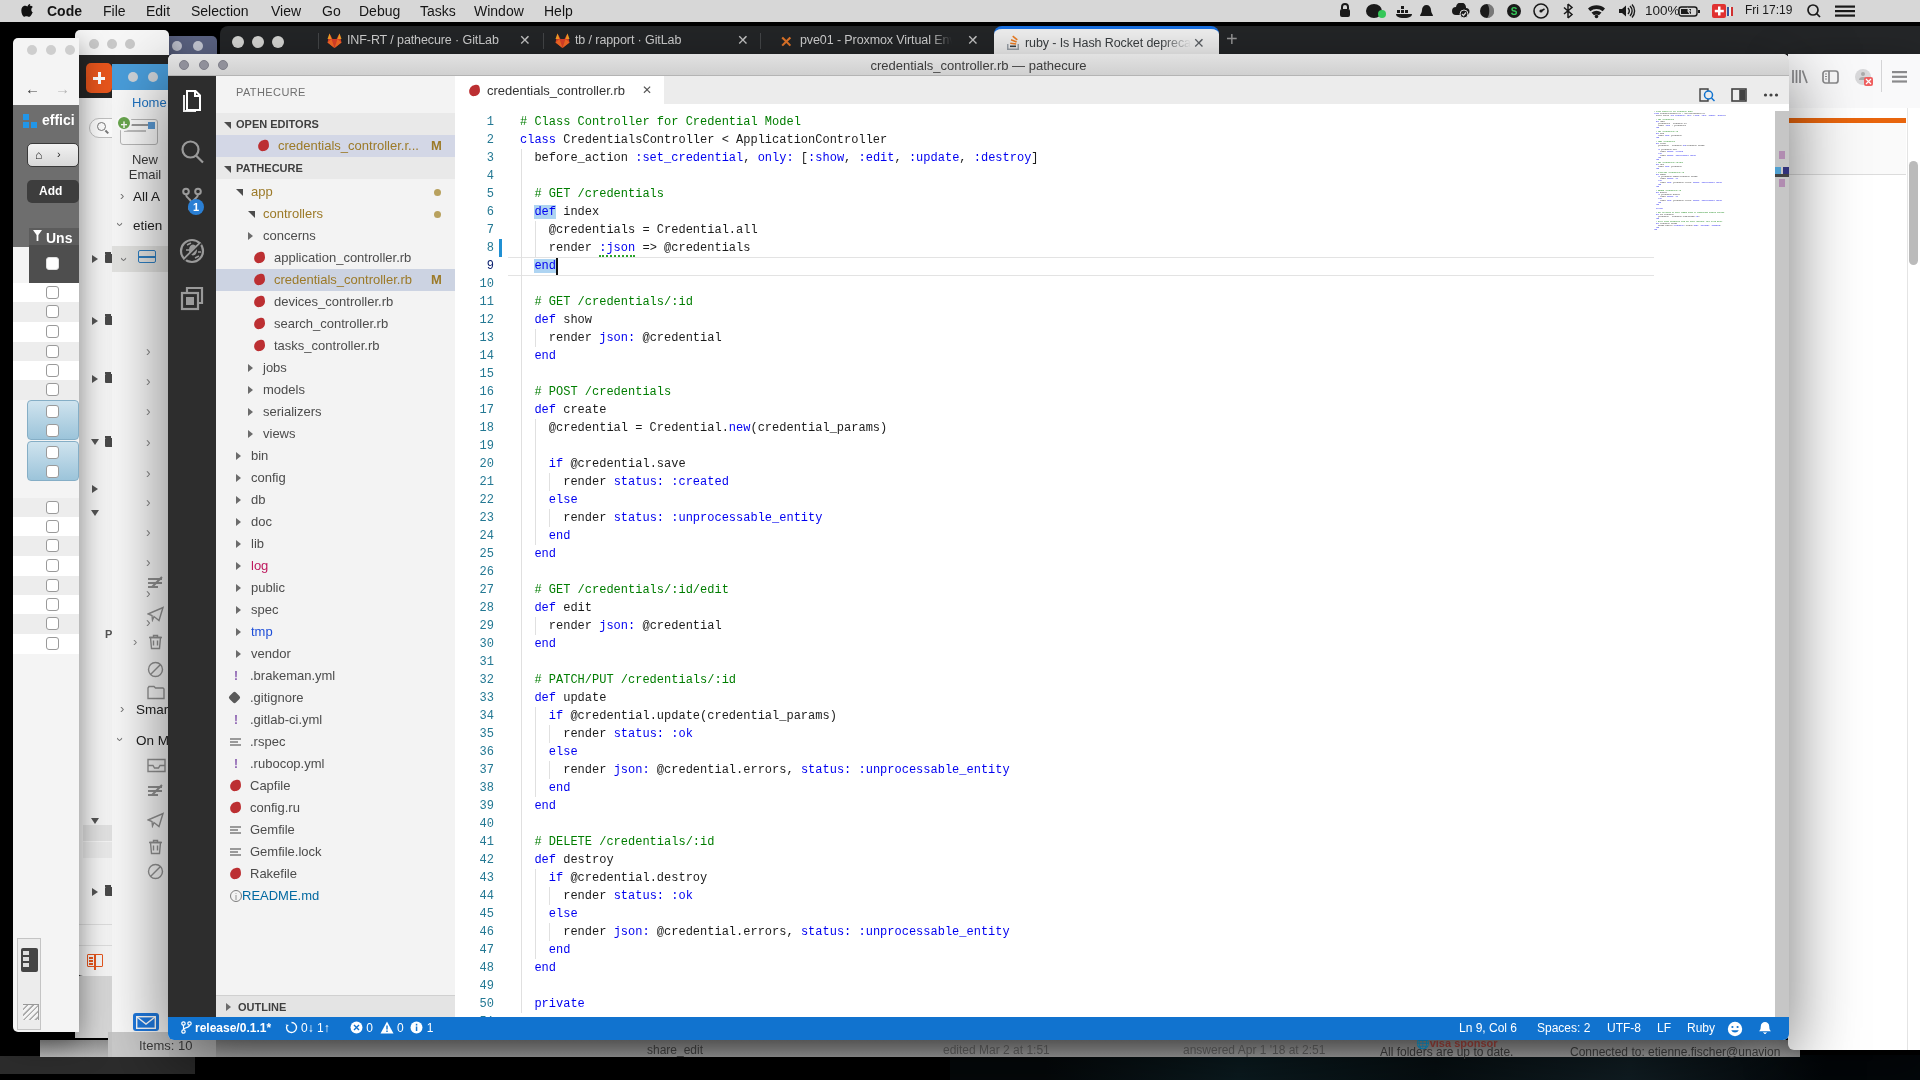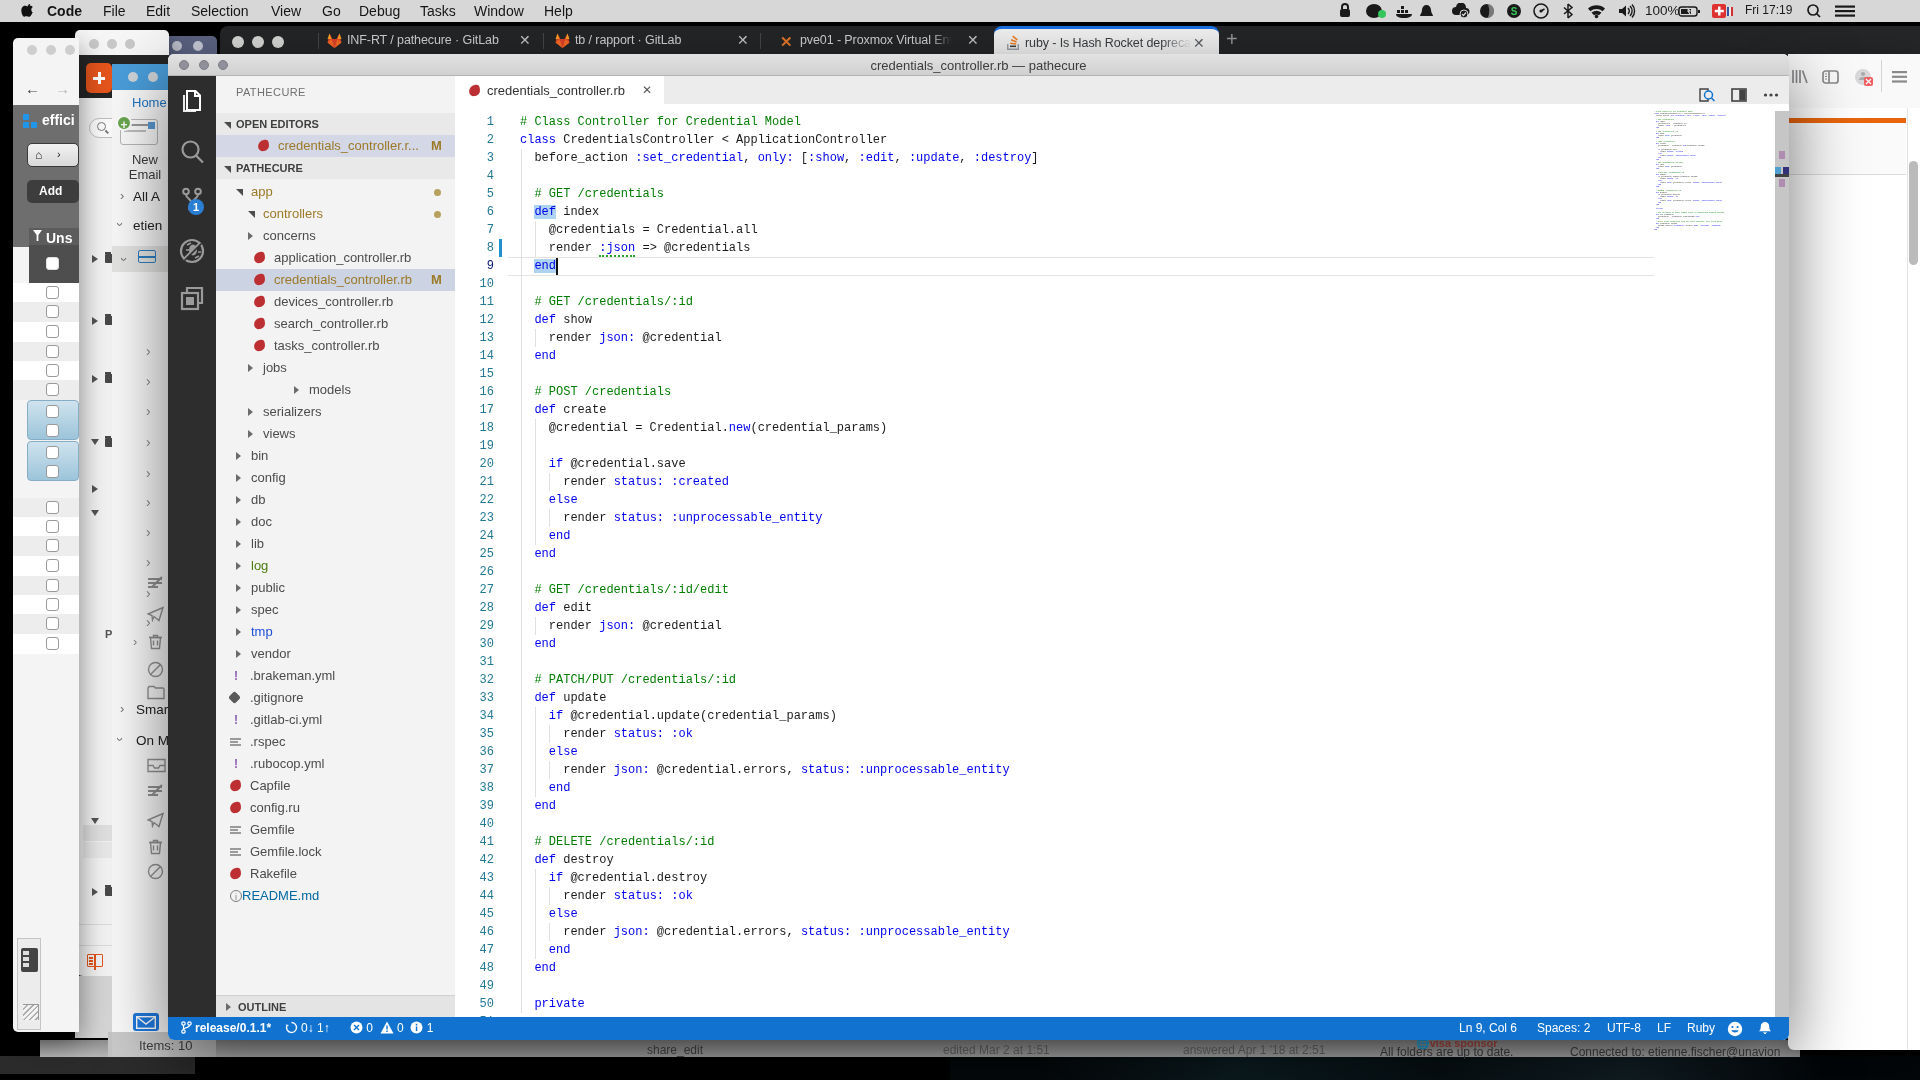--- a/index.html
+++ b/index.html
@@ -507,21 +507,21 @@
           <span style="position:absolute;left:58px;color:#4c4c4c">search_controller.rb</span>
         </div>
 <div class="trow" style="top:156px;">
           <i class="irb" style="left:38px"></i>
           <span style="position:absolute;left:58px;color:#4c4c4c">tasks_controller.rb</span>
         </div>
 <div class="trow" style="top:178px;">
           <i class="twC" style="left:32px"></i>
           <span style="position:absolute;left:47px;color:#4c4c4c">jobs</span>
         </div>
-<div class="trow" style="top:200px;margin-left:46px;">
+<div class="trow" style="top:200px;">
           <i class="twC" style="left:32px"></i>
           <span style="position:absolute;left:47px;color:#4c4c4c">models</span>
         </div>
 <div class="trow" style="top:222px;">
           <i class="twC" style="left:32px"></i>
           <span style="position:absolute;left:47px;color:#4c4c4c">serializers</span>
         </div>
 <div class="trow" style="top:244px;">
           <i class="twC" style="left:32px"></i>
           <span style="position:absolute;left:47px;color:#4c4c4c">views</span>
@@ -541,21 +541,21 @@
 <div class="trow" style="top:332px;">
           <i class="twC" style="left:20px"></i>
           <span style="position:absolute;left:35px;color:#4c4c4c">doc</span>
         </div>
 <div class="trow" style="top:354px;">
           <i class="twC" style="left:20px"></i>
           <span style="position:absolute;left:35px;color:#4c4c4c">lib</span>
         </div>
 <div class="trow" style="top:376px;">
           <i class="twC" style="left:20px"></i>
-          <span style="position:absolute;left:35px;color:#4d7c0f">log</span>
+          <span style="position:absolute;left:35px;color:#be185d">log</span>
         </div>
 <div class="trow" style="top:398px;">
           <i class="twC" style="left:20px"></i>
           <span style="position:absolute;left:35px;color:#4c4c4c">public</span>
         </div>
 <div class="trow" style="top:420px;">
           <i class="twC" style="left:20px"></i>
           <span style="position:absolute;left:35px;color:#4c4c4c">spec</span>
         </div>
 <div class="trow" style="top:442px;">

